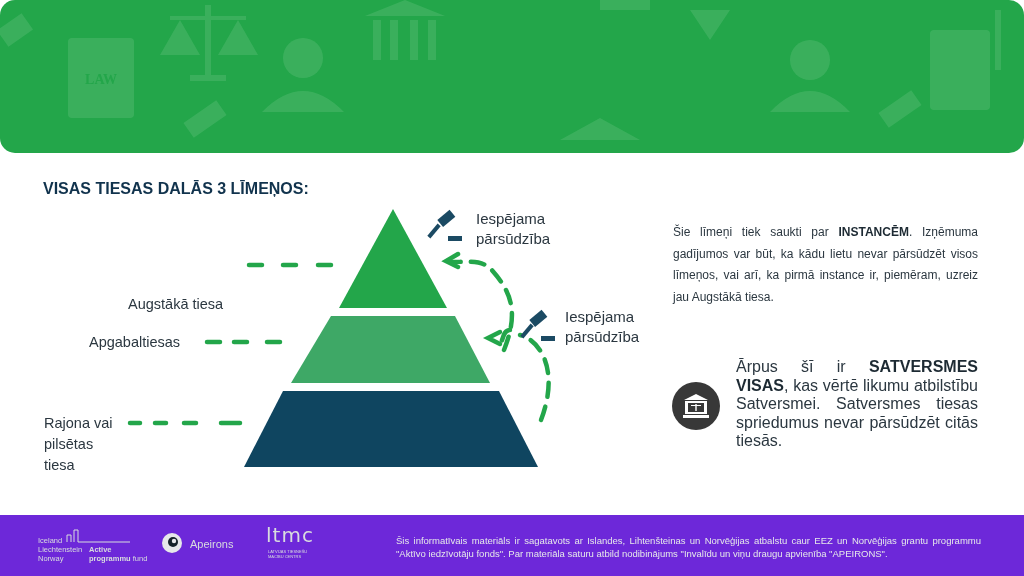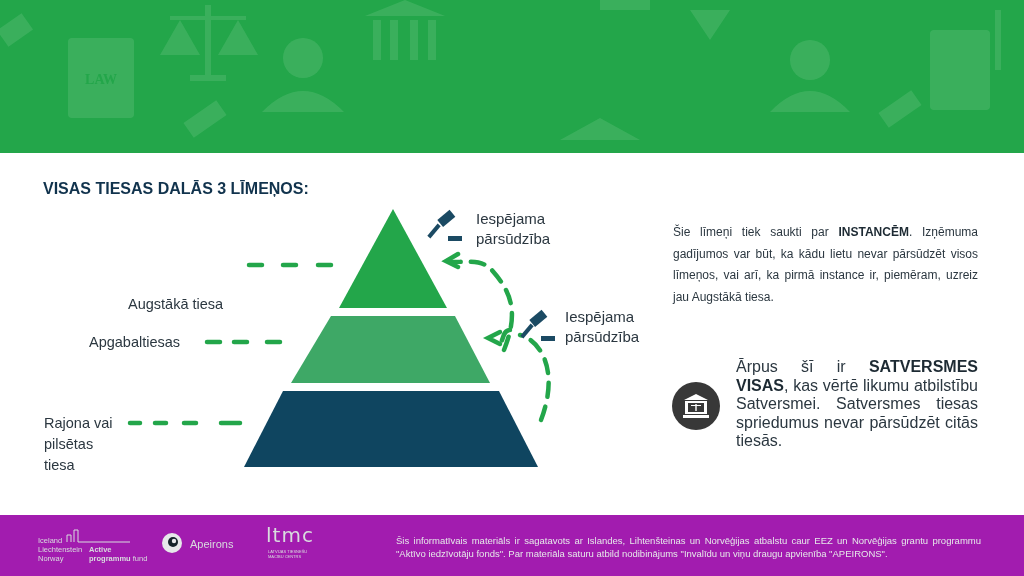--- a/index.html
+++ b/index.html
@@ -1,28 +1,28 @@
 <!DOCTYPE html>
 <html><head>
   <meta charset="utf-8">
   <style>
     html, body { margin:0; padding:0; }
     body { width:1024px; height:576px; position:relative; overflow:hidden; background:#ffffff; font-family:"Liberation Sans", sans-serif; }
-    .header { position:absolute; left:0; top:0; width:1024px; height:153px; background:#23a64a; overflow:hidden; }
+    .header { position:absolute; left:0; top:0; width:1024px; height:153px; background:#23a64a; overflow:hidden;border-radius:15px; }
     .header svg.bg { position:absolute; left:0; top:0; }
     .title { position:absolute; left:0; top:54px; width:1024px; text-align:center; color:#ffffff; font-weight:bold; font-size:44px; letter-spacing:0.5px; }
     .subtitle { position:absolute; left:43px; top:180px; color:#11334d; font-weight:bold; font-size:16px; }
     .diagram { position:absolute; left:0; top:150px; }
     .label { position:absolute; color:#2b3740; font-size:14.5px; line-height:21px; }
     .appeal { position:absolute; color:#2b3740; font-size:15px; line-height:20px; }
     .para { position:absolute; left:673px; top:222px; width:305px; color:#2b3740; font-size:12px; line-height:21.5px; text-align:justify; }
     .para b, .para2 b { color:#1d2a33; }
     .para2 { position:absolute; left:736px; top:358px; width:242px; color:#2b3740; font-size:16px; line-height:18.5px; text-align:justify; }
     .court-icon { position:absolute; left:672px; top:382px; width:48px; height:48px; border-radius:50%; background:#383838; }
-    .footer { position:absolute; left:0; top:515px; width:1024px; height:61px; background:#a21caf; }
+    .footer { position:absolute; left:0; top:515px; width:1024px; height:61px; background:#6d28d9; }
     .footer-text { position:absolute; left:396px; top:534px; width:585px; color:#e6e8ea; font-size:9.5px; line-height:13px; text-align:justify; }
     .logo-text { position:absolute; color:#d8dcde; font-size:7.5px; line-height:9px; }
   </style>
 </head>
 <body>
 
 <div class="header">
   <svg class="bg" width="1024" height="153">
     <g fill="#3fb260" opacity="0.85">
 

